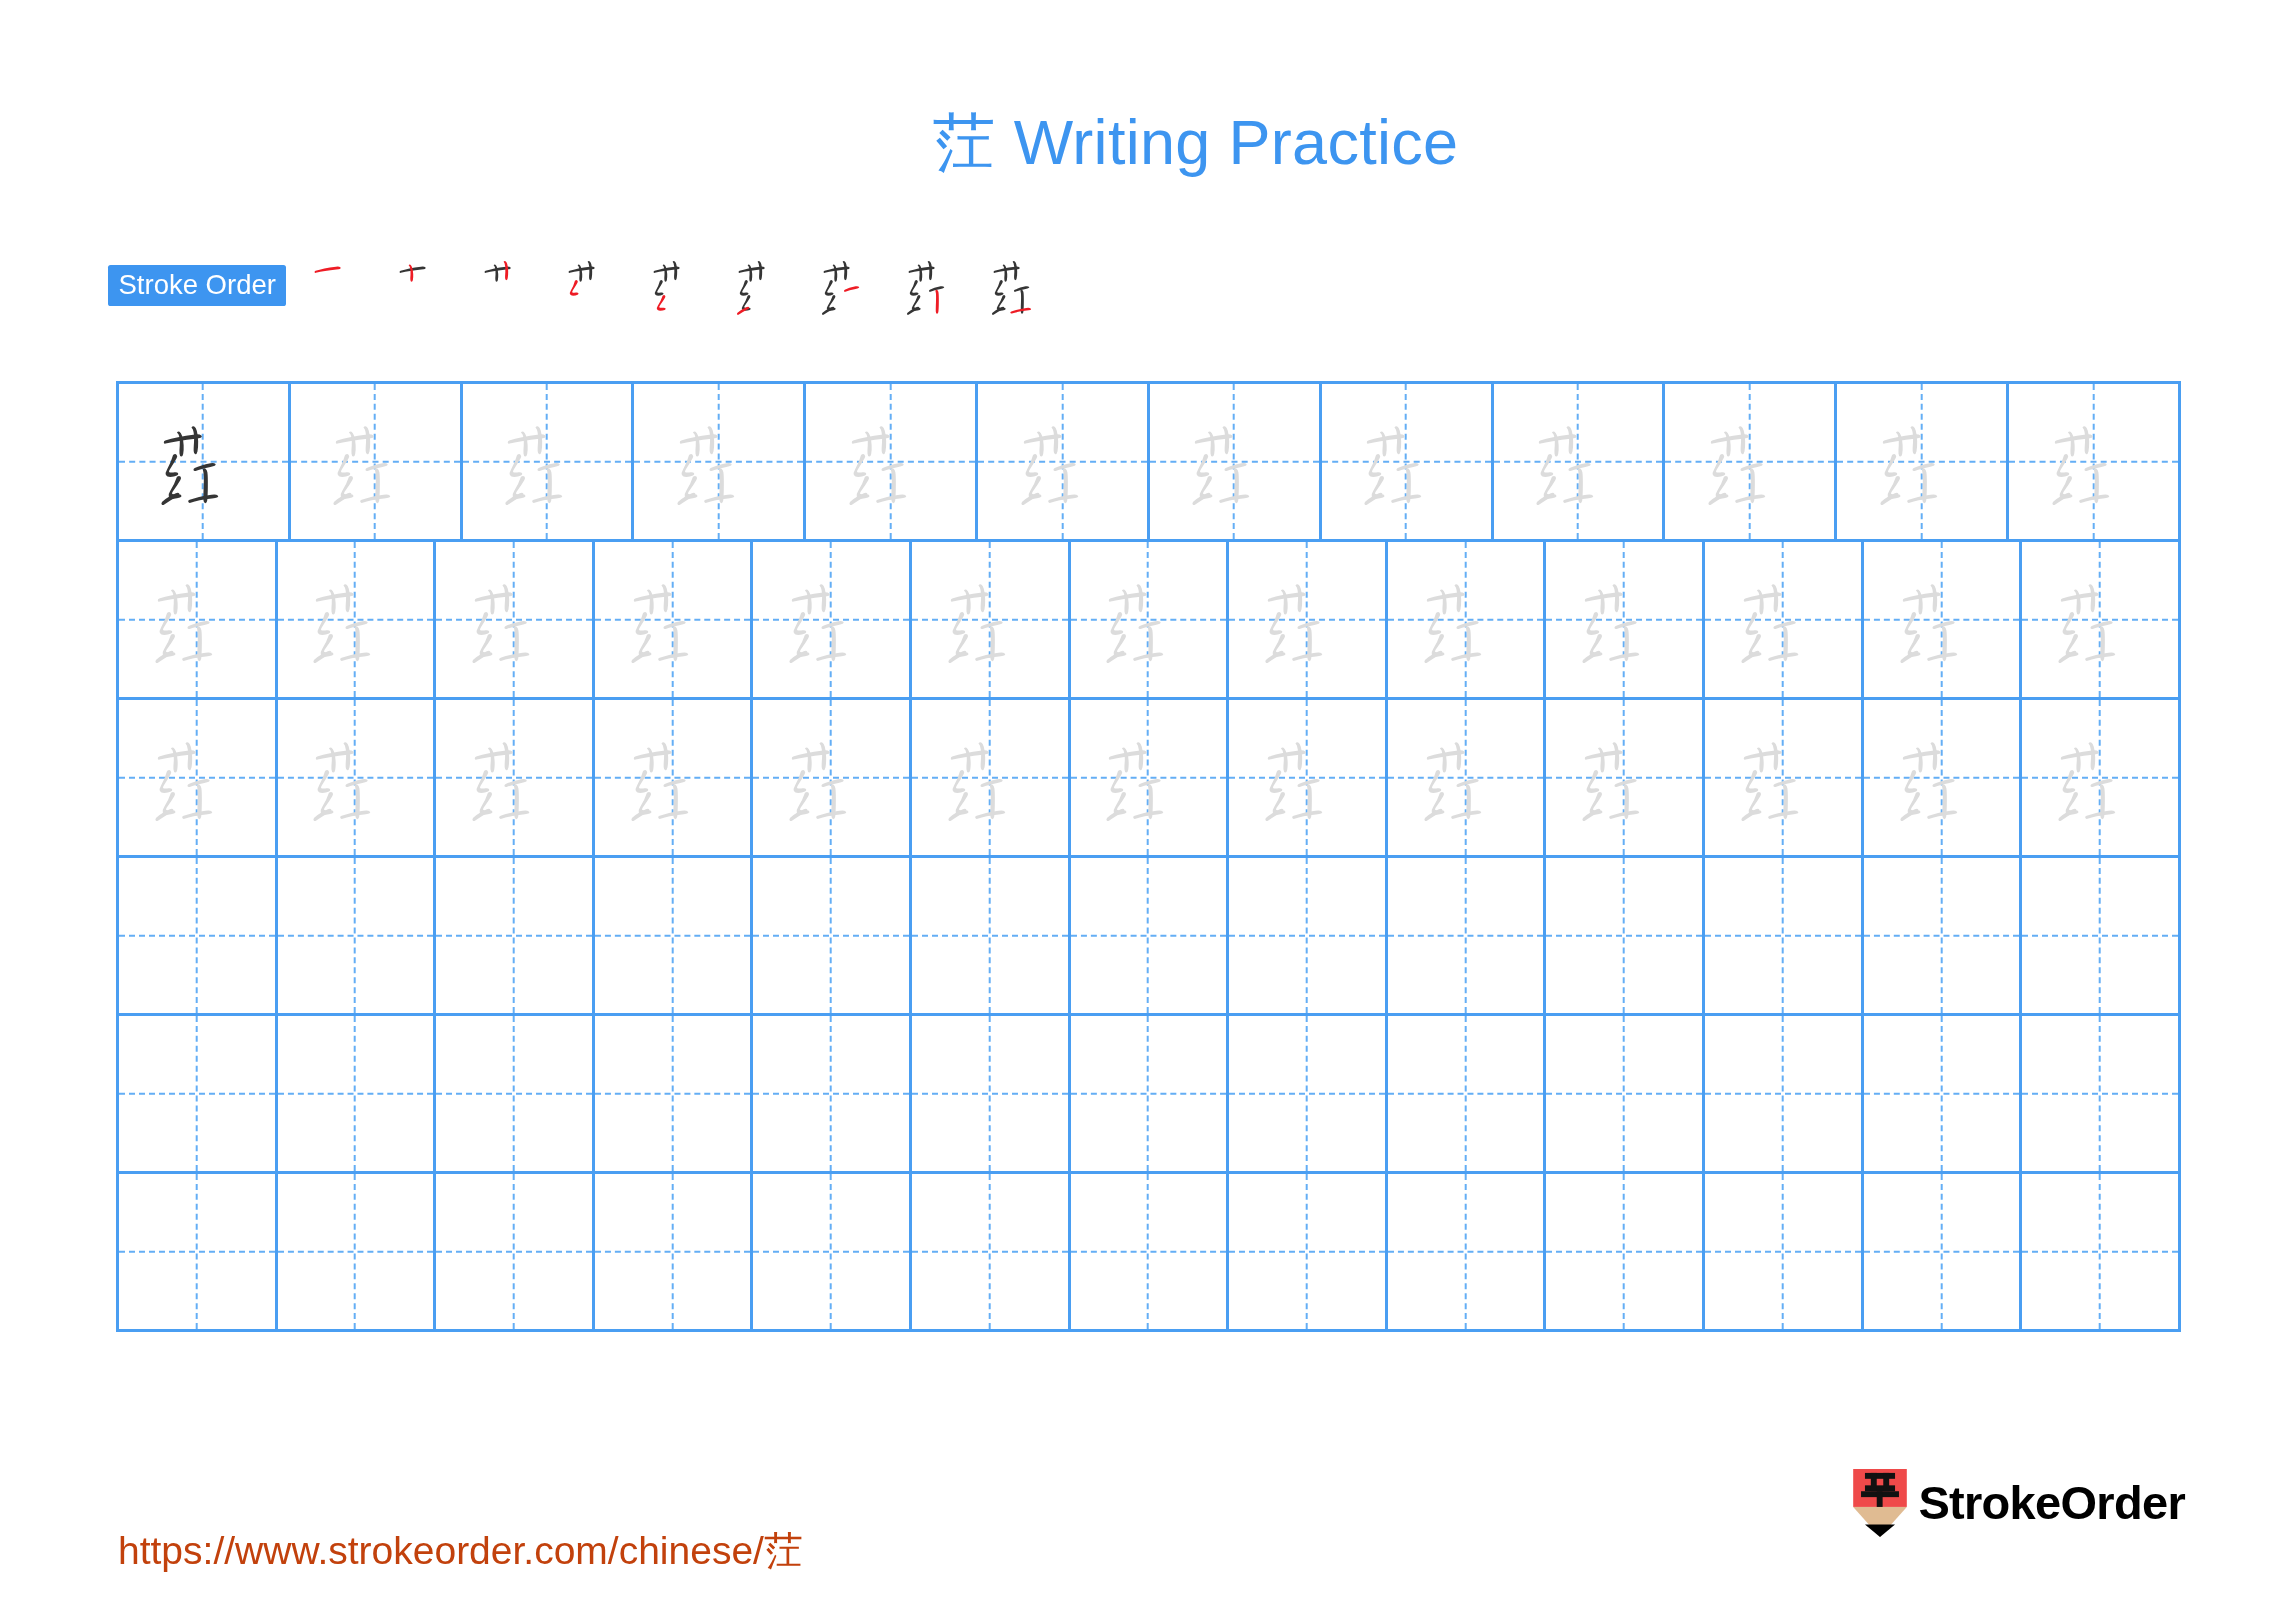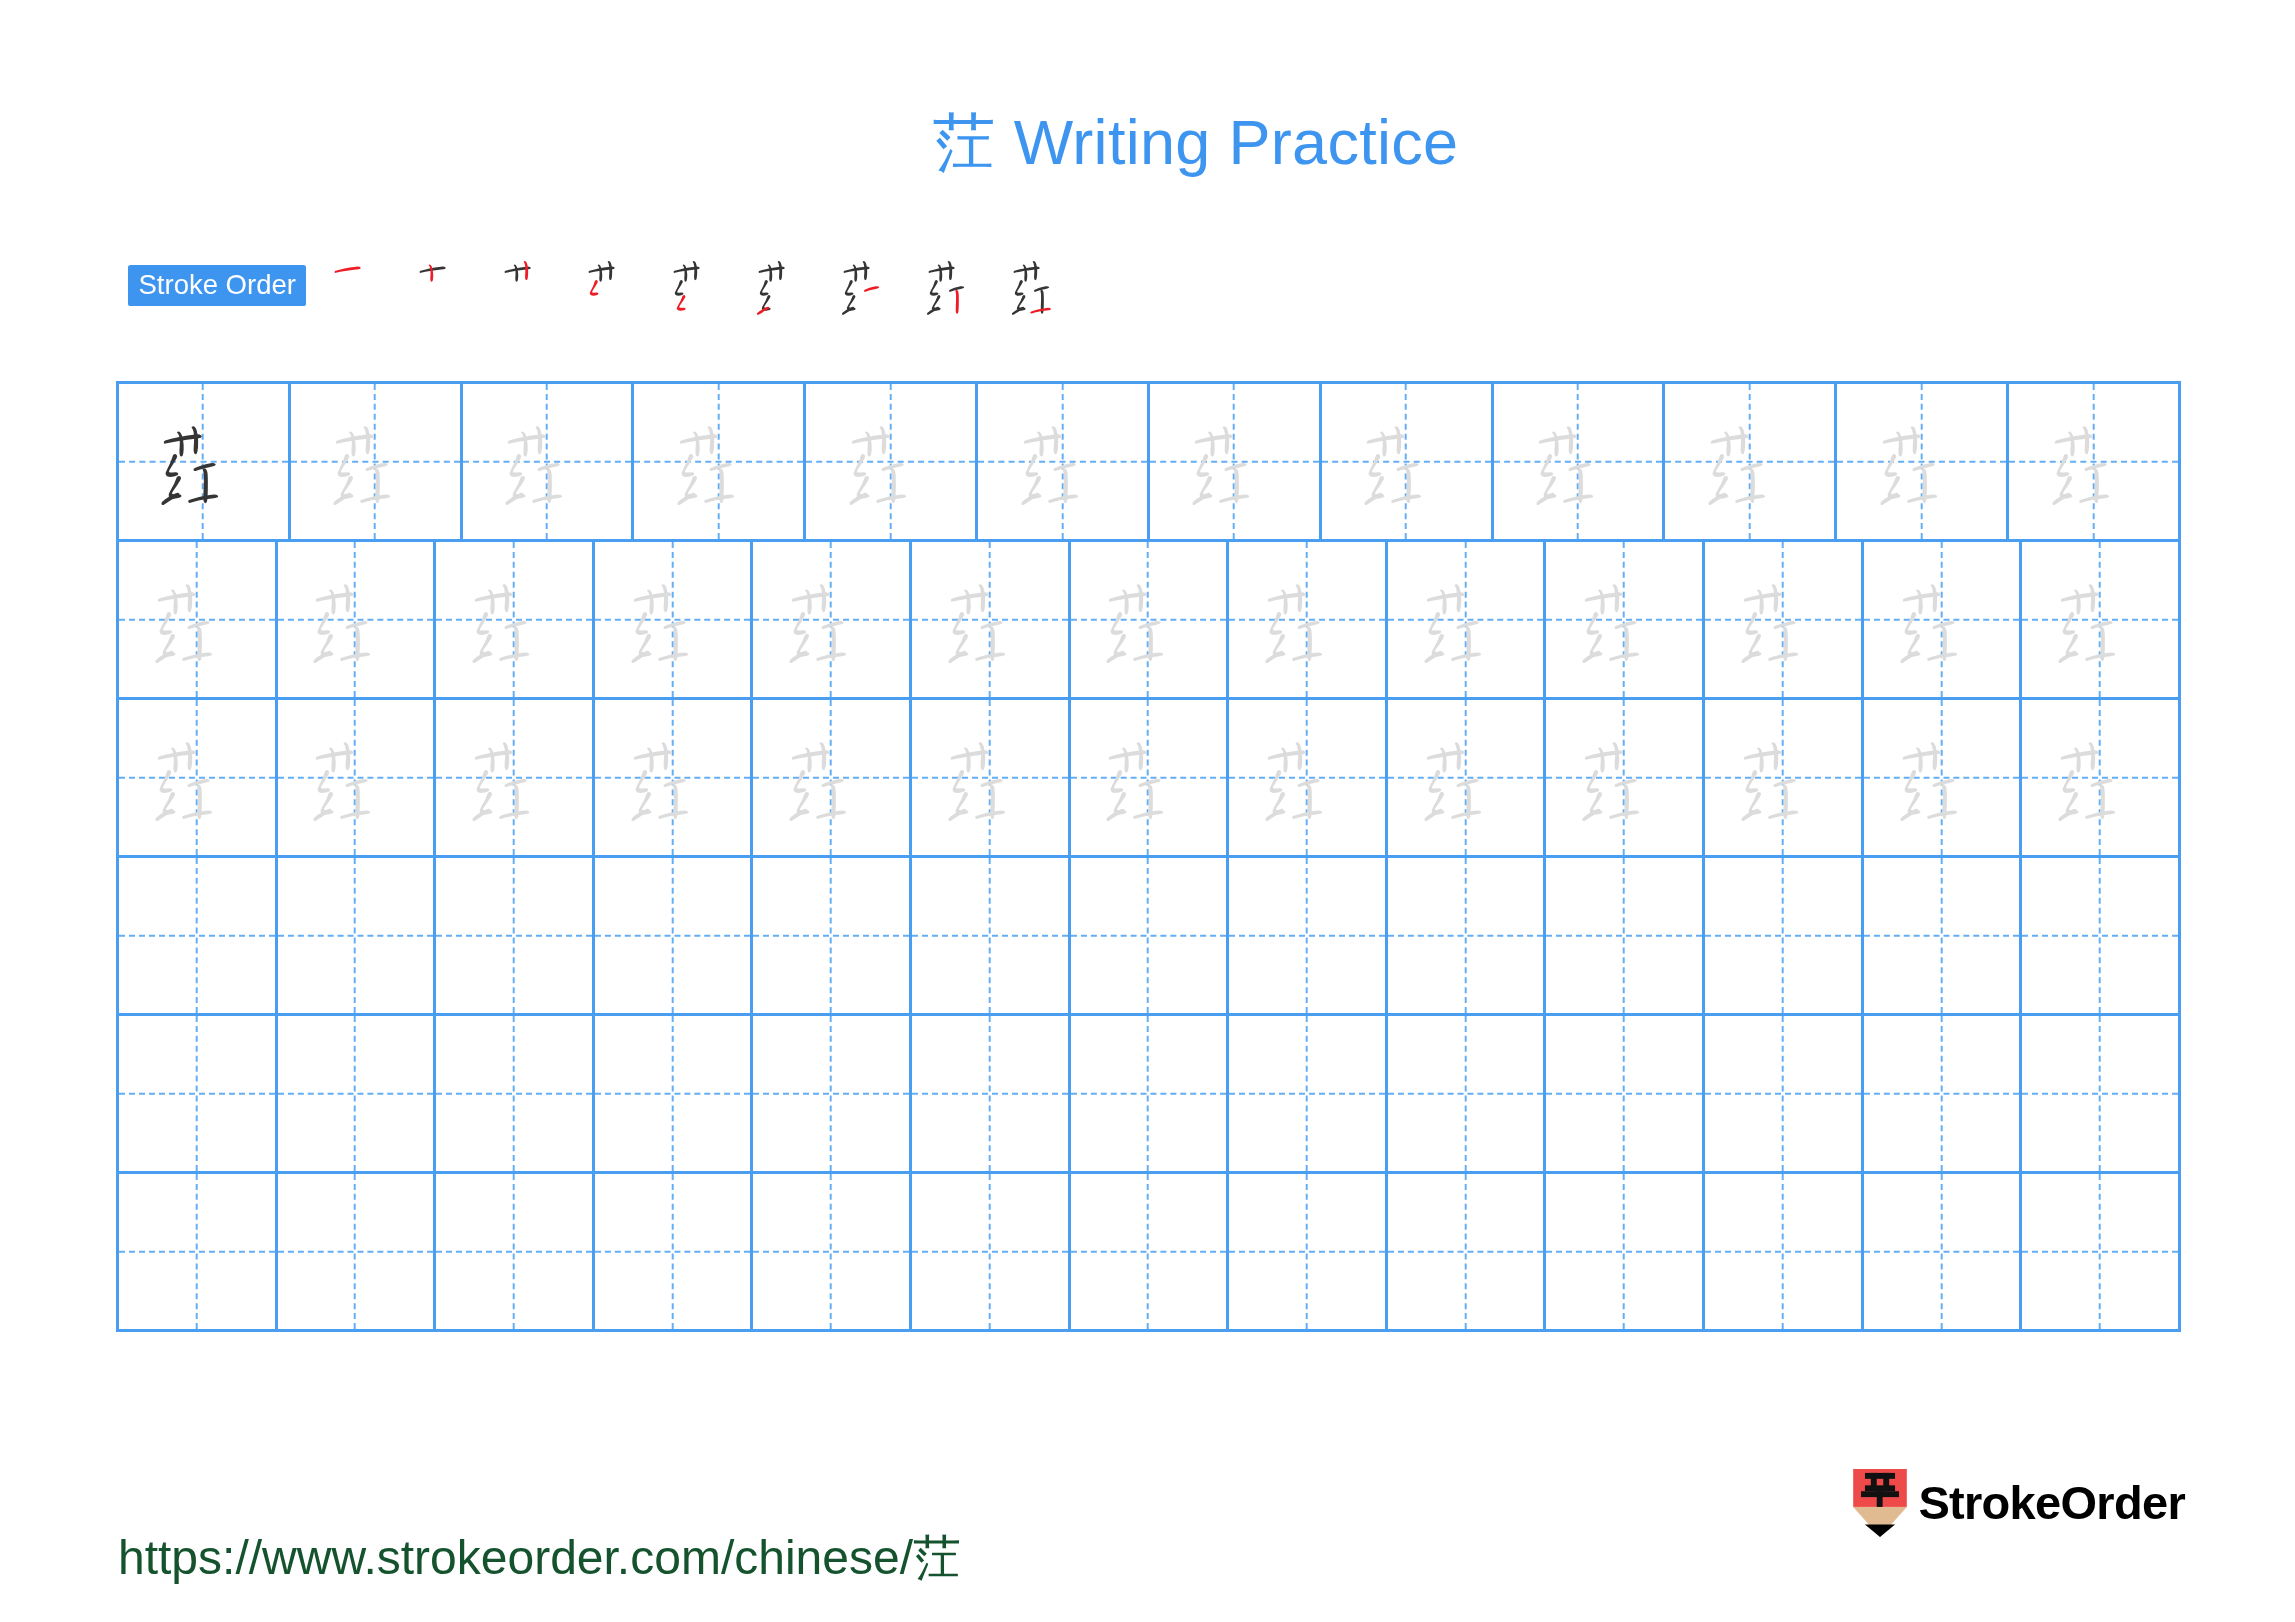--- a/index.html
+++ b/index.html
@@ -31,21 +31,21 @@
     margin-left: 48px;
   }
   #page-title .title-char {
     font-family: "DejaVu Sans", sans-serif;
   }
 
   
   #stroke-order-row {
     position: absolute;
     top: 253px;
-    left: 128px;
+    left: 108px;
     height: 65px;
     display: flex;
     align-items: center;
     justify-content: flex-end;
   }
   #stroke-order-badge {
     background: #3d95f0;
     color: #ffffff;
     font-size: 27.5px;
     font-weight: 400;
@@ -130,22 +130,22 @@
   }
   .grid-cell .glyph svg { display: block; margin: 0 auto; }
   .cell-model .glyph svg path { fill: #353535; }
   .cell-trace .glyph svg path { fill: #dcdcdc; }
 
   
   #footer-url {
     position: absolute;
     left: 118px;
     top: 1525px;
-    font-size: 48px;
-    color: #14532d;
+    font-size: 39px;
+    color: #c2410c;
     text-decoration: none;
     white-space: nowrap;
     line-height: 1.35;
   }
   #footer-url .url-char { font-family: "DejaVu Sans", sans-serif; }
 
   #brand-logo {
     position: absolute;
     right: 110px;
     top: 1466px;

